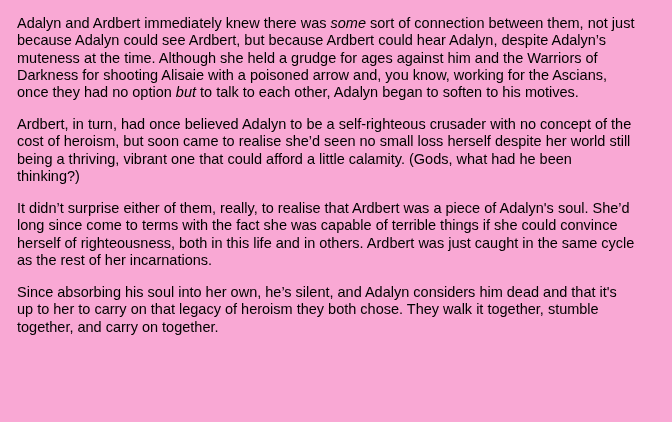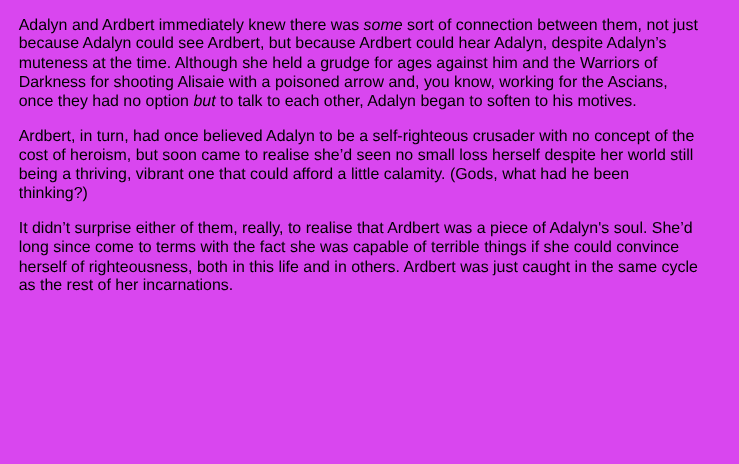--- a/index.html
+++ b/index.html
@@ -6,34 +6,35 @@
     margin: 0;
     padding: 0;
     background: #ffffff;
   }
   .page {
     position: relative;
     width: 672px;
     height: 422px;
     box-sizing: border-box;
     padding: 15px 16px 0 17px;
-    background: #d946ef;
+    background: #f9a8d4;
     color: #000000;
     font-family: "Liberation Sans", sans-serif;
     font-size: 14.5px;
     line-height: 17.3px;
     overflow: hidden;
   }
   .page p {
     margin: 0 0 14.7px 0;
   }
   .page em {
     font-style: italic;
   }
 </style>
 </head>
 <body>
 
 <div class="page">
   <p>Adalyn and Ardbert immediately knew there was <em>some</em> sort of connection between them, not just<br>because Adalyn could see Ardbert, but because Ardbert could hear Adalyn, despite Adalyn’s<br>muteness at the time. Although she held a grudge for ages against him and the Warriors of<br>Darkness for shooting Alisaie with a poisoned arrow and, you know, working for the Ascians,<br>once they had no option <em>but</em> to talk to each other, Adalyn began to soften to his motives.</p>
   <p>Ardbert, in turn, had once believed Adalyn to be a self-righteous crusader with no concept of the<br>cost of heroism, but soon came to realise she’d seen no small loss herself despite her world still<br>being a thriving, vibrant one that could afford a little calamity. (Gods, what had he been<br>thinking?)</p>
   <p>It didn’t surprise either of them, really, to realise that Ardbert was a piece of Adalyn's soul. She’d<br>long since come to terms with the fact she was capable of terrible things if she could convince<br>herself of righteousness, both in this life and in others. Ardbert was just caught in the same cycle<br>as the rest of her incarnations.</p>
+  <p>Since absorbing his soul into her own, he’s silent, and Adalyn considers him dead and that it's<br>up to her to carry on that legacy of heroism they both chose. They walk it together, stumble<br>together, and carry on together.</p>
 </div>
 
 </body></html>

